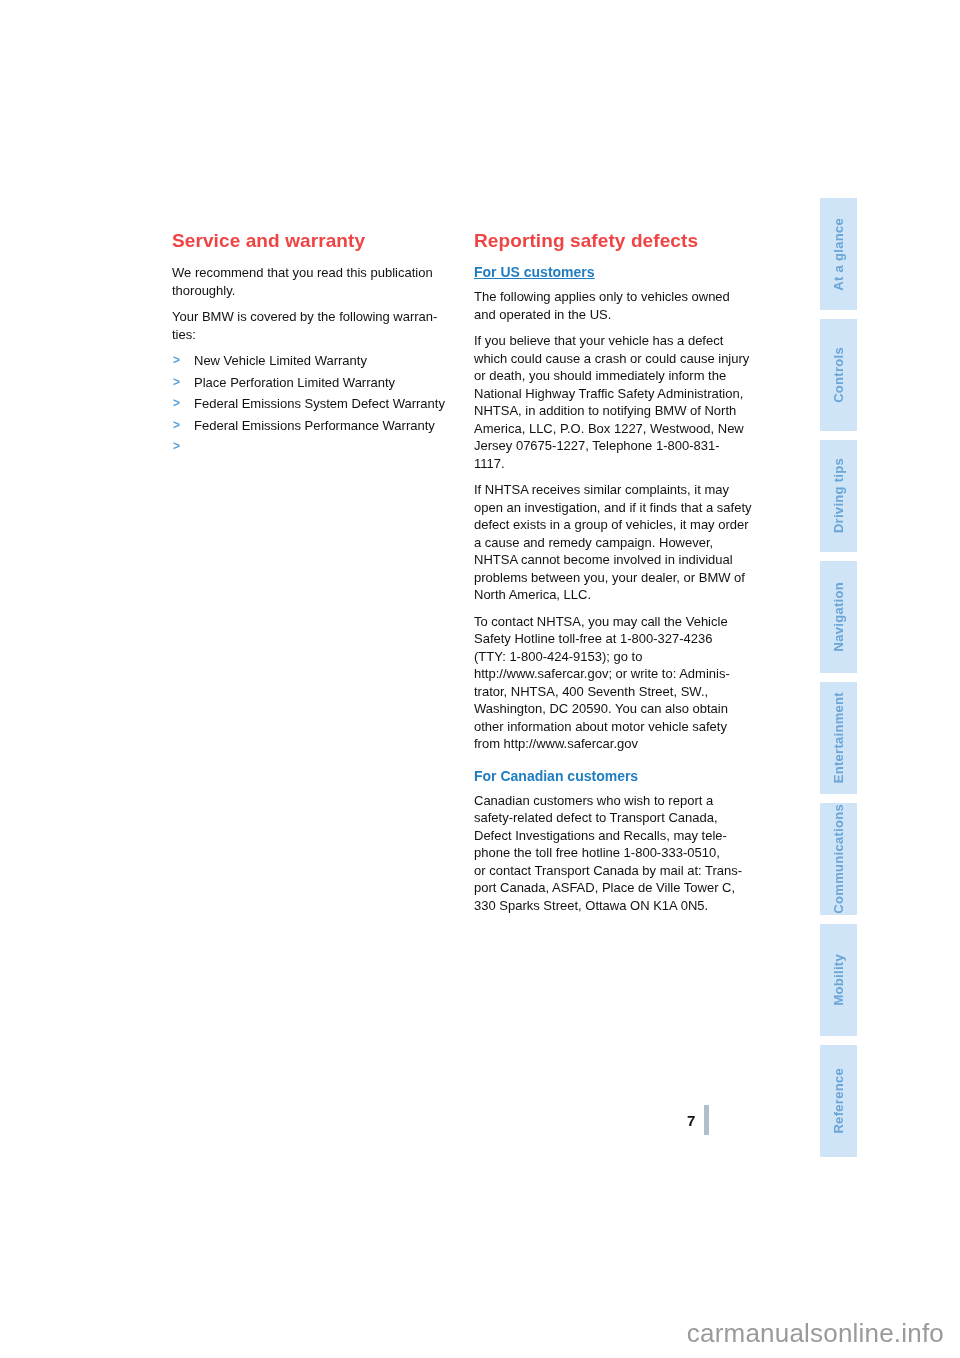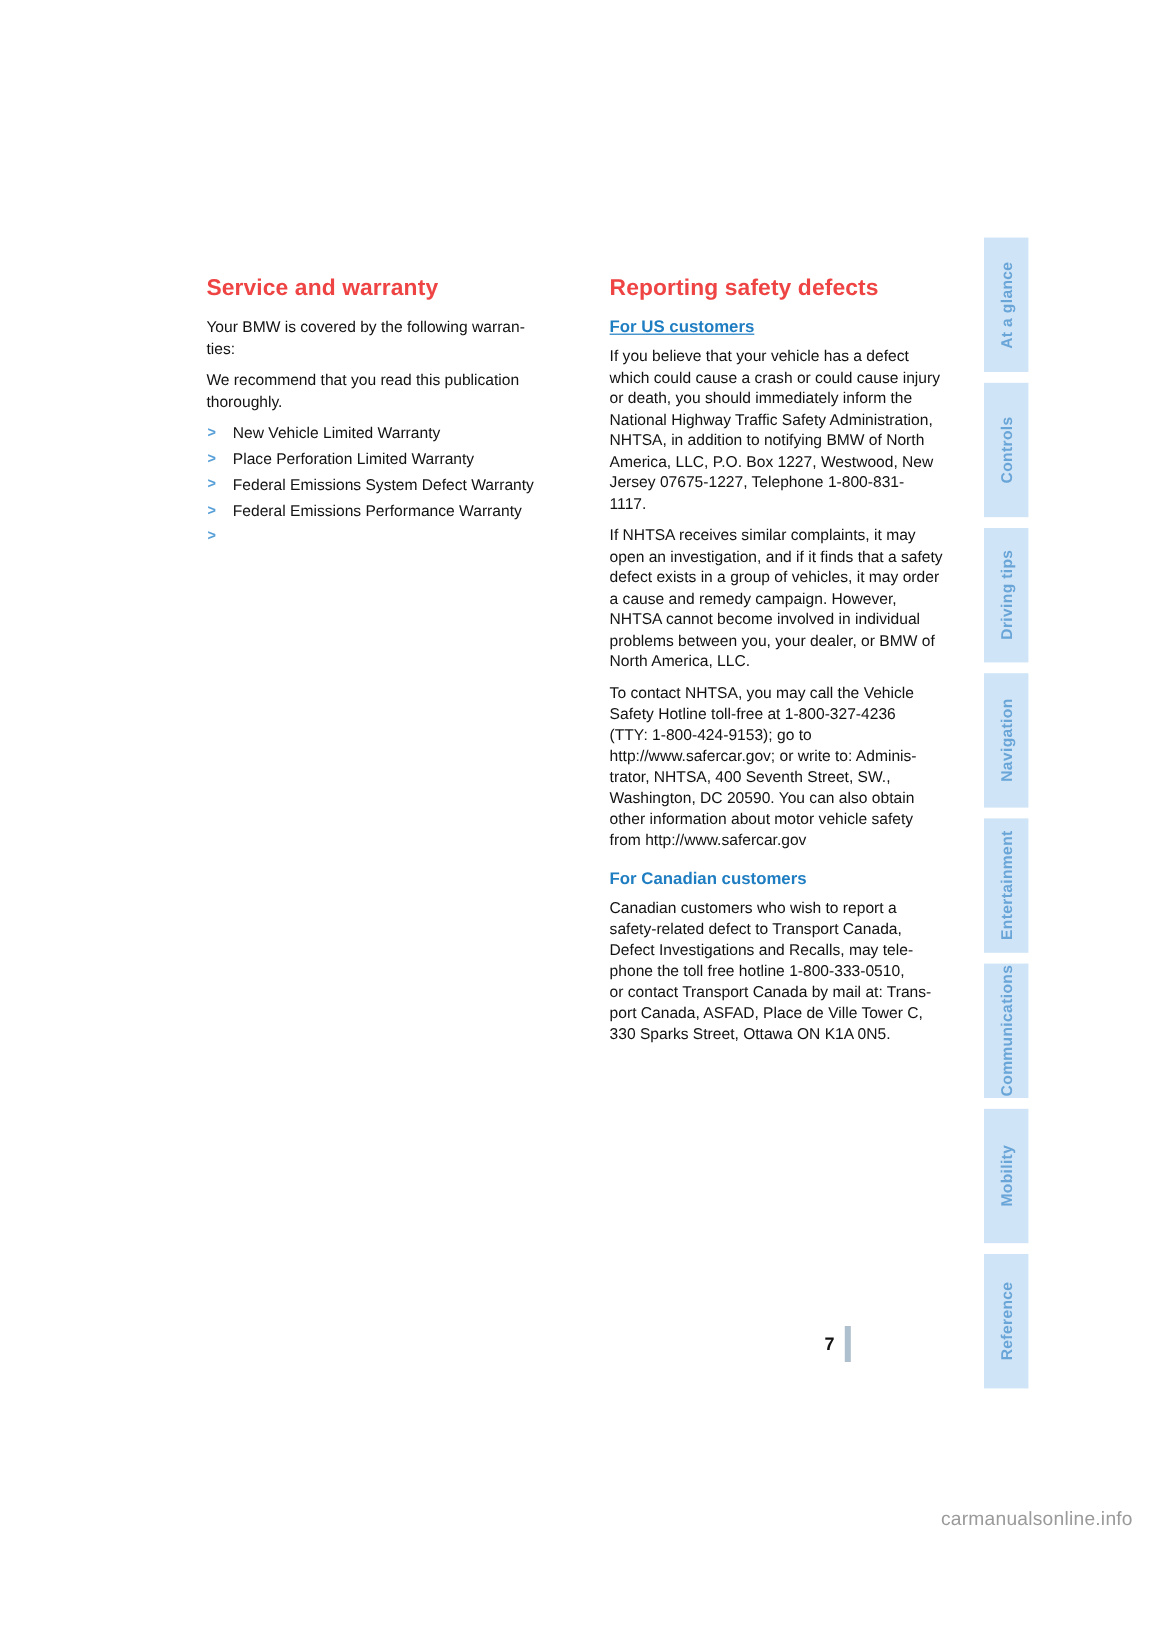--- a/index.html
+++ b/index.html
@@ -20,21 +20,21 @@
   }
   .tab span {
     writing-mode:vertical-rl; transform:rotate(180deg);
     color:#6aa5d8; font-weight:bold; font-size:13px;
     letter-spacing:0.3px; white-space:nowrap;
   }
 
   
   .col { position:absolute; top:230px; }
   .col-left  { left:172px; width:293px; }
-  .col-right { left:508px; width:292px; }
+  .col-right { left:474px; width:292px; }
 
   h1 {
     margin:0 0 12px 0; font-size:19px; line-height:22px;
     color:#ef4444; font-weight:bold; letter-spacing:0.1px;
   }
   h2 {
     margin:15px 0 7px 0; font-size:14px; line-height:17px;
     color:#1f7dc2; font-weight:bold;
   }
   h2.first { margin-top:8px;text-decoration:underline; }
@@ -52,22 +52,22 @@
     color:#58a0d8; font-weight:bold; font-size:12px;
   }
 
   
   .pageno { position:absolute; left:687px; top:1105px; display:flex; align-items:center; }
   .pageno .num { font-size:15px; font-weight:bold; color:#121212; }
   .pageno .bar { width:5px; height:30px; background:#aebfce; margin-left:9px; }
 
   
   .watermark {
-    position:absolute; right:16px; top:1258px;
-    font-size:16px; color:#9a9a9a; letter-spacing:0.2px;
+    position:absolute; right:16px; top:1318px;
+    font-size:26px; color:#9a9a9a; letter-spacing:0.2px;
   }
 </style>
 </head>
 <body>
 
 <div class="page">
 
   <div>
     <div class="tab" style="top:198px">
         <span>At a glance</span>
@@ -90,36 +90,38 @@
     <div class="tab" style="top:924px">
         <span>Mobility</span>
       </div>
     <div class="tab" style="top:1045px">
         <span>Reference</span>
       </div>
   </div>
 
   <div class="col col-left">
     <h1>Service and warranty</h1>
+    <p>We recommend that you read this publication
+thoroughly.</p>
     <p>Your BMW is covered by the following warran-
 ties:</p>
-    <p>We recommend that you read this publication
-thoroughly.</p>
     <ul class="bullets">
       <li><span class="arrow">&gt;</span><span>New Vehicle Limited Warranty</span></li>
       <li><span class="arrow">&gt;</span><span>Place Perforation Limited Warranty</span></li>
       <li><span class="arrow">&gt;</span><span>Federal Emissions System Defect Warranty</span></li>
       <li><span class="arrow">&gt;</span><span>Federal Emissions Performance Warranty</span></li>
       <li><span class="arrow">&gt;</span></li>
     </ul>
   </div>
 
   <div class="col col-right">
     <h1>Reporting safety defects</h1>
     <h2 class="first">For US customers</h2>
+    <p>The following applies only to vehicles owned
+and operated in the US.</p>
     <p>If you believe that your vehicle has a defect
 which could cause a crash or could cause injury
 or death, you should immediately inform the
 National Highway Traffic Safety Administration,
 NHTSA, in addition to notifying BMW of North
 America, LLC, P.O. Box 1227, Westwood, New
 Jersey 07675-1227, Telephone 1-800-831-
 1117.</p>
     <p>If NHTSA receives similar complaints, it may
 open an investigation, and if it finds that a safety

